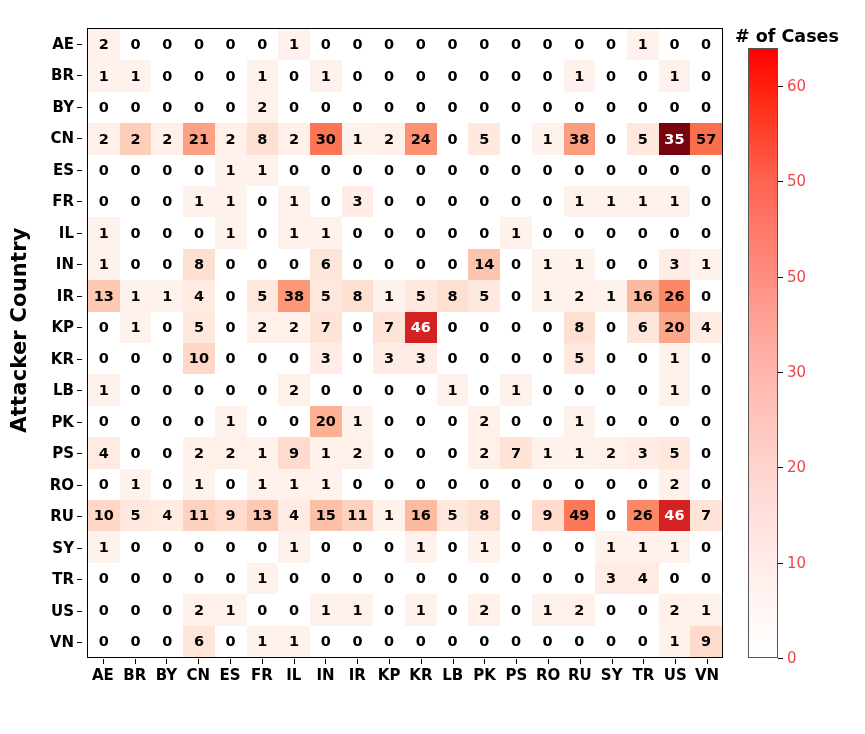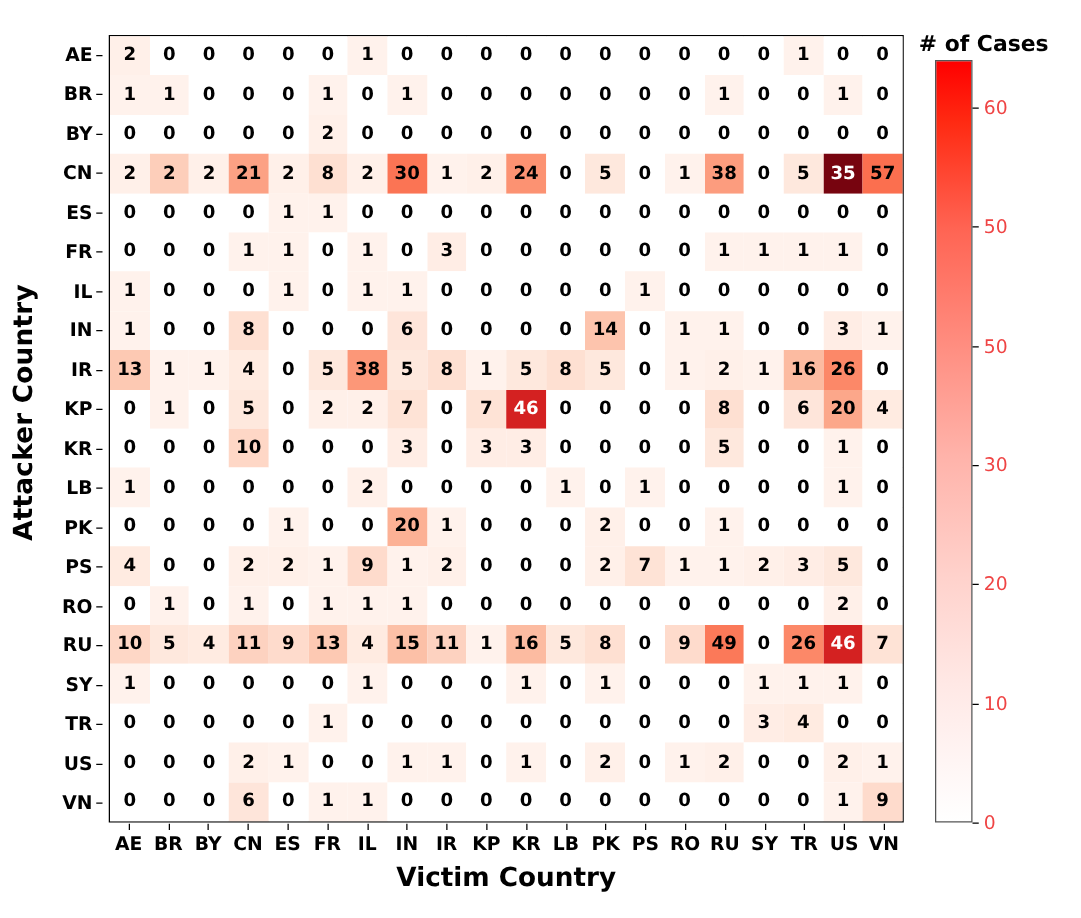--- a/index.html
+++ b/index.html
@@ -640,21 +640,20 @@
       <div class="xtick">PK</div>
       <div class="xtick">PS</div>
       <div class="xtick">RO</div>
       <div class="xtick">RU</div>
       <div class="xtick">SY</div>
       <div class="xtick">TR</div>
       <div class="xtick">US</div>
       <div class="xtick">VN</div>
     </div>
 
-  <div id="xlabel">Victim Country</div>
 
   <div id="cbar-title"># of Cases</div>
   <div id="cbar"></div>
   <div id="cbar-ticks">
       <div class="cbtick" style="top: 610px;">0</div>
       <div class="cbtick" style="top: 514.688px;">10</div>
       <div class="cbtick" style="top: 419.375px;">20</div>
       <div class="cbtick" style="top: 324.062px;">30</div>
       <div class="cbtick" style="top: 228.75px;">50</div>
       <div class="cbtick" style="top: 133.438px;">50</div>

